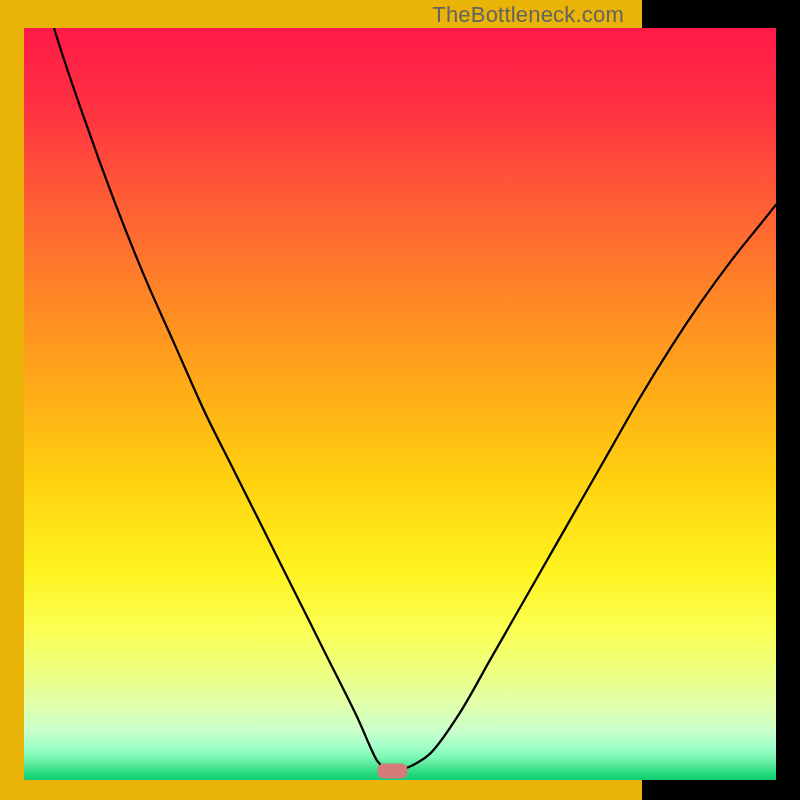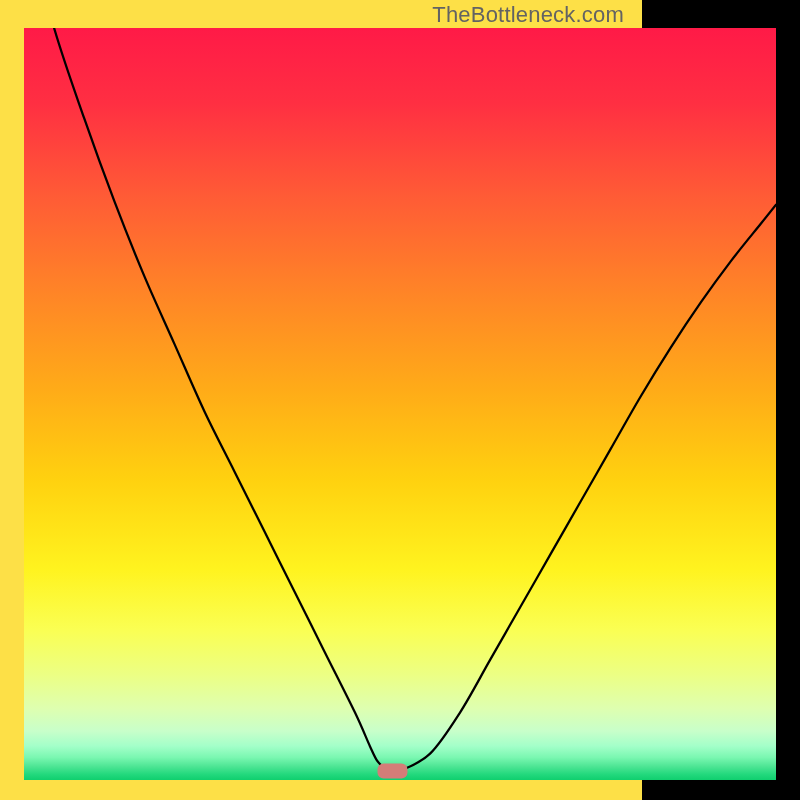--- a/index.html
+++ b/index.html
@@ -7,21 +7,21 @@
     padding: 0;
     width: 800px;
     height: 800px;
     background: #000;
     overflow: hidden;
   }
   .frame {
     position: relative;
     width: 642px;
     height: 800px;
-    background: #fde047;
+    background: #eab308;
   }
   .watermark {
     position: absolute;
     top: 2px;
     right: 18px;
     color: #636363;
     font-family: Arial, Helvetica, sans-serif;
     font-size: 22px;
     font-weight: 500;
     letter-spacing: 0.2px;

